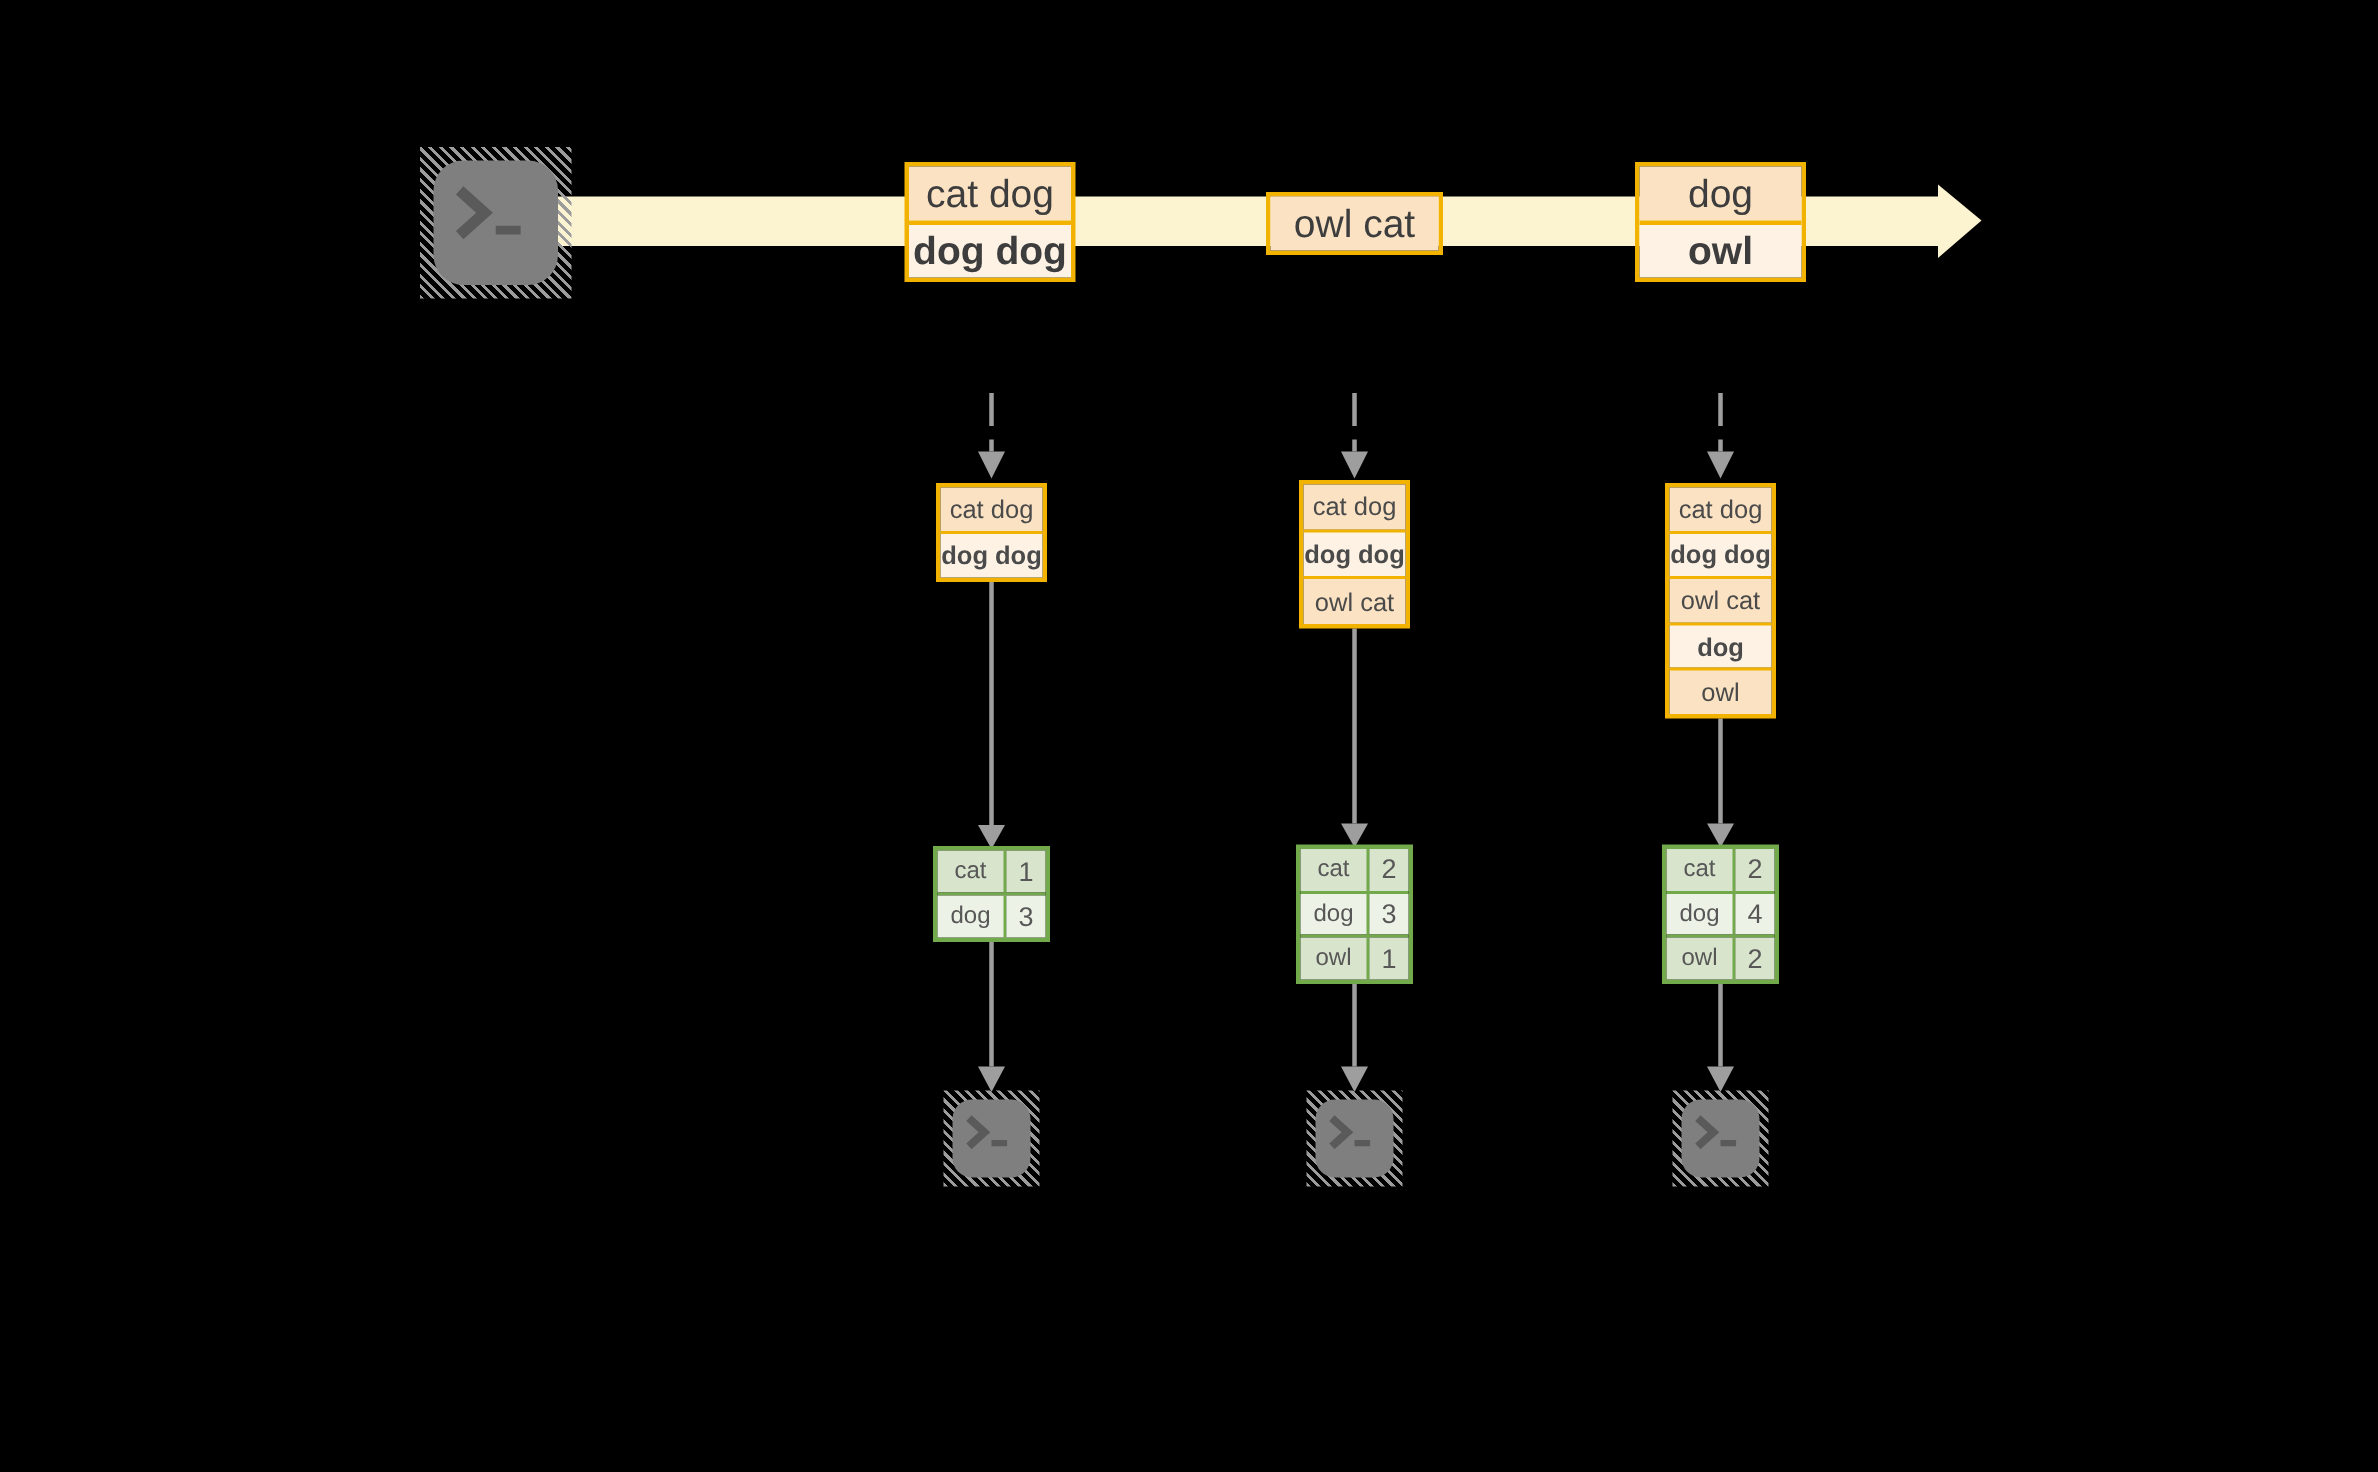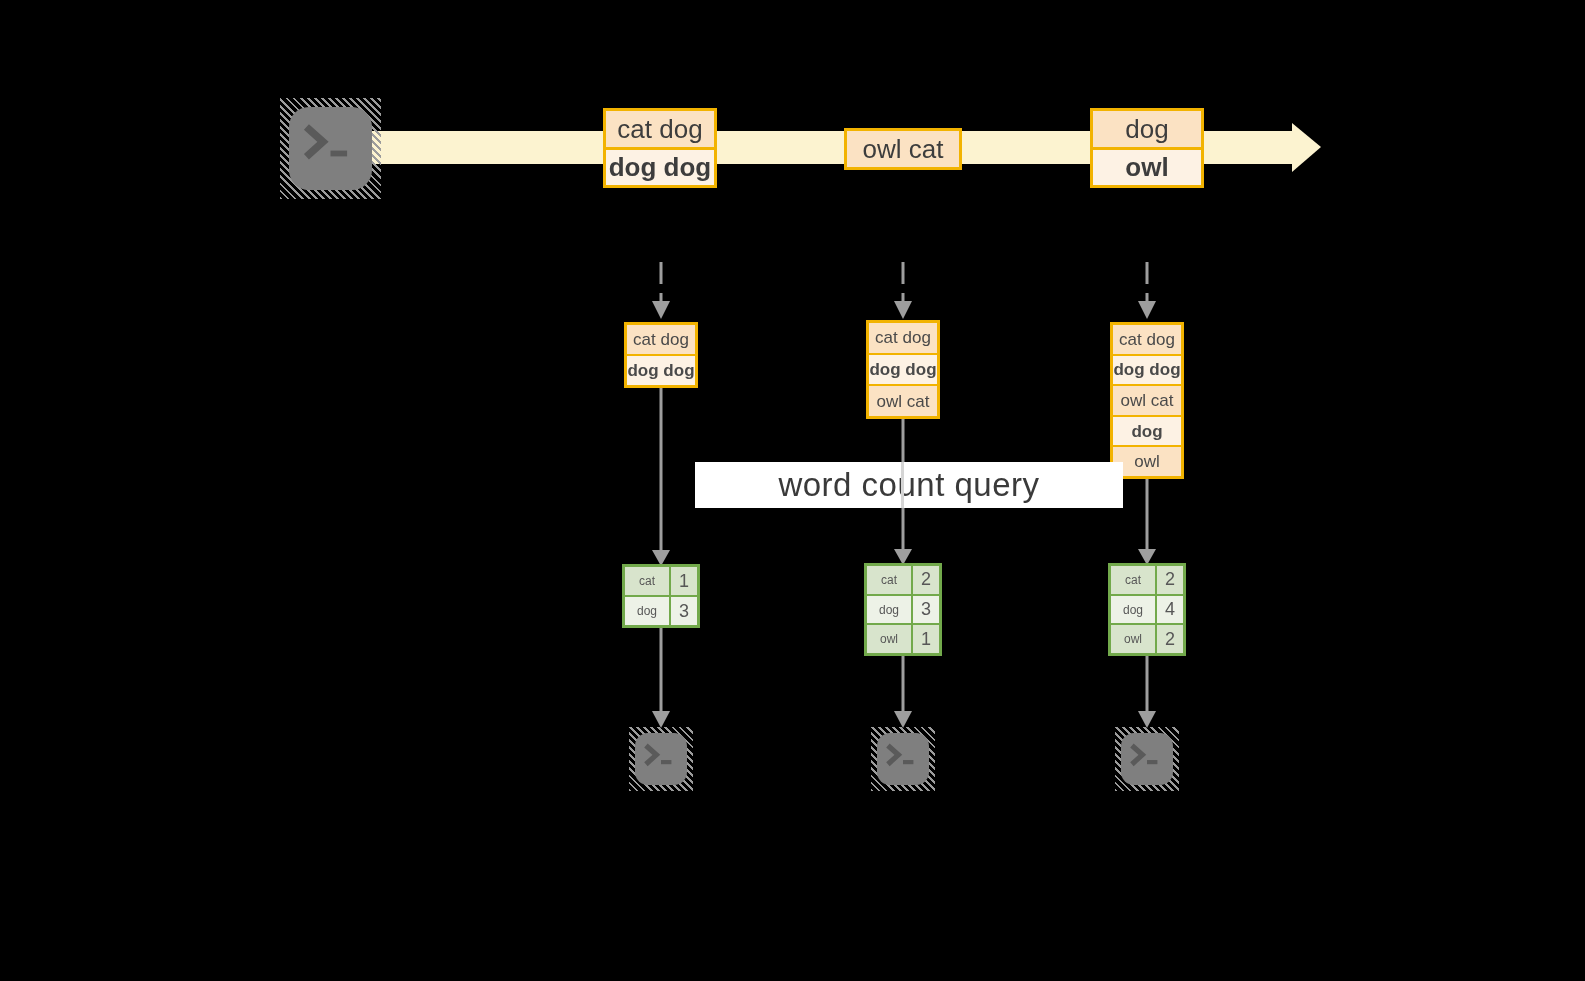--- a/index.html
+++ b/index.html
@@ -24,21 +24,21 @@
   .state-box{position:absolute;display:flex;flex-direction:column;border:3px solid var(--gold);box-sizing:border-box;}
   .state-cell{flex:1;display:flex;align-items:center;justify-content:center;color:#4a4a4a;font-size:17px;line-height:1;}
   .state-box .state-cell + .state-cell{border-top:2px solid var(--gold);}
   .dark{background:var(--peach-dark);}
   .light{background:var(--peach-light);font-weight:bold;}
 
   
   .wc-table{position:absolute;display:flex;flex-direction:column;border:3px solid var(--green);box-sizing:border-box;}
   .wc-row{flex:1;display:flex;}
   .wc-row + .wc-row{border-top:2px solid var(--green);}
-  .wc-word{width:46px;box-sizing:border-box;border-right:2px solid var(--green);display:flex;align-items:center;justify-content:center;color:var(--table-ink);font-size:12px;}
+  .wc-word{width:46px;box-sizing:border-box;border-right:2px solid var(--green);display:flex;align-items:center;justify-content:center;color:var(--table-ink);font-size:16px;}
   .wc-num{flex:1;display:flex;align-items:center;justify-content:center;color:var(--table-ink);font-size:18px;}
   .wc-row.gdark .wc-word,.wc-row.gdark .wc-num{background:var(--green-dark);}
   .wc-row.glight .wc-word,.wc-row.glight .wc-num{background:var(--green-light);}
 
   
   .banner{position:absolute;left:695px;top:462px;width:428px;height:46px;background:#fff;display:flex;align-items:center;justify-content:center;font-size:33px;color:#3a3a3a;letter-spacing:0.5px;}
   .banner .through{position:absolute;left:206px;top:0;width:3px;height:46px;background:#d5d5d5;}
 
   
   .terminal{position:absolute;background:repeating-linear-gradient(45deg,#9c9c9c 0,#9c9c9c 2px,transparent 2px,transparent 5px);}
@@ -131,24 +131,20 @@
     <div class="state-cell dark">owl cat</div>
   </div>
   <div class="state-box" style="left:1110px;top:322px;width:74px;height:157px;">
     <div class="state-cell dark">cat dog</div>
     <div class="state-cell light">dog dog</div>
     <div class="state-cell dark">owl cat</div>
     <div class="state-cell light">dog</div>
     <div class="state-cell dark">owl</div>
   </div>
 
-  <div class="banner">
-    <div class="through"></div>
-    <span>word count query</span>
-  </div>
 
   <div class="wc-table" style="left:622px;top:564px;width:78px;height:64px;">
     <div class="wc-row gdark">
       <div class="wc-word">cat</div>
       <div class="wc-num">1</div>
     </div>
     <div class="wc-row glight">
       <div class="wc-word">dog</div>
       <div class="wc-num">3</div>
     </div>

